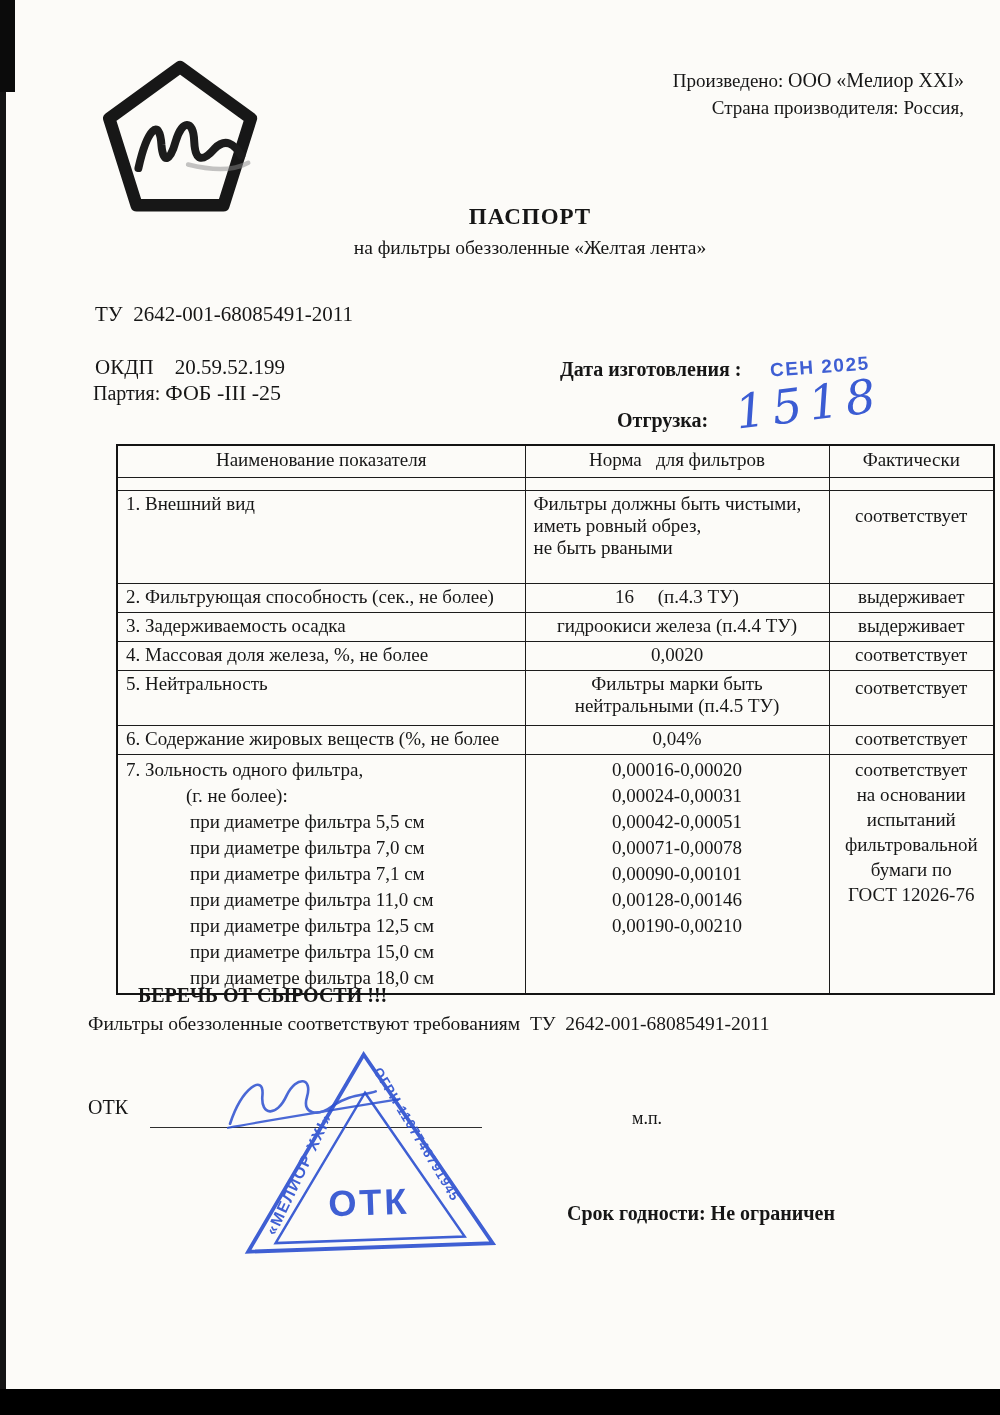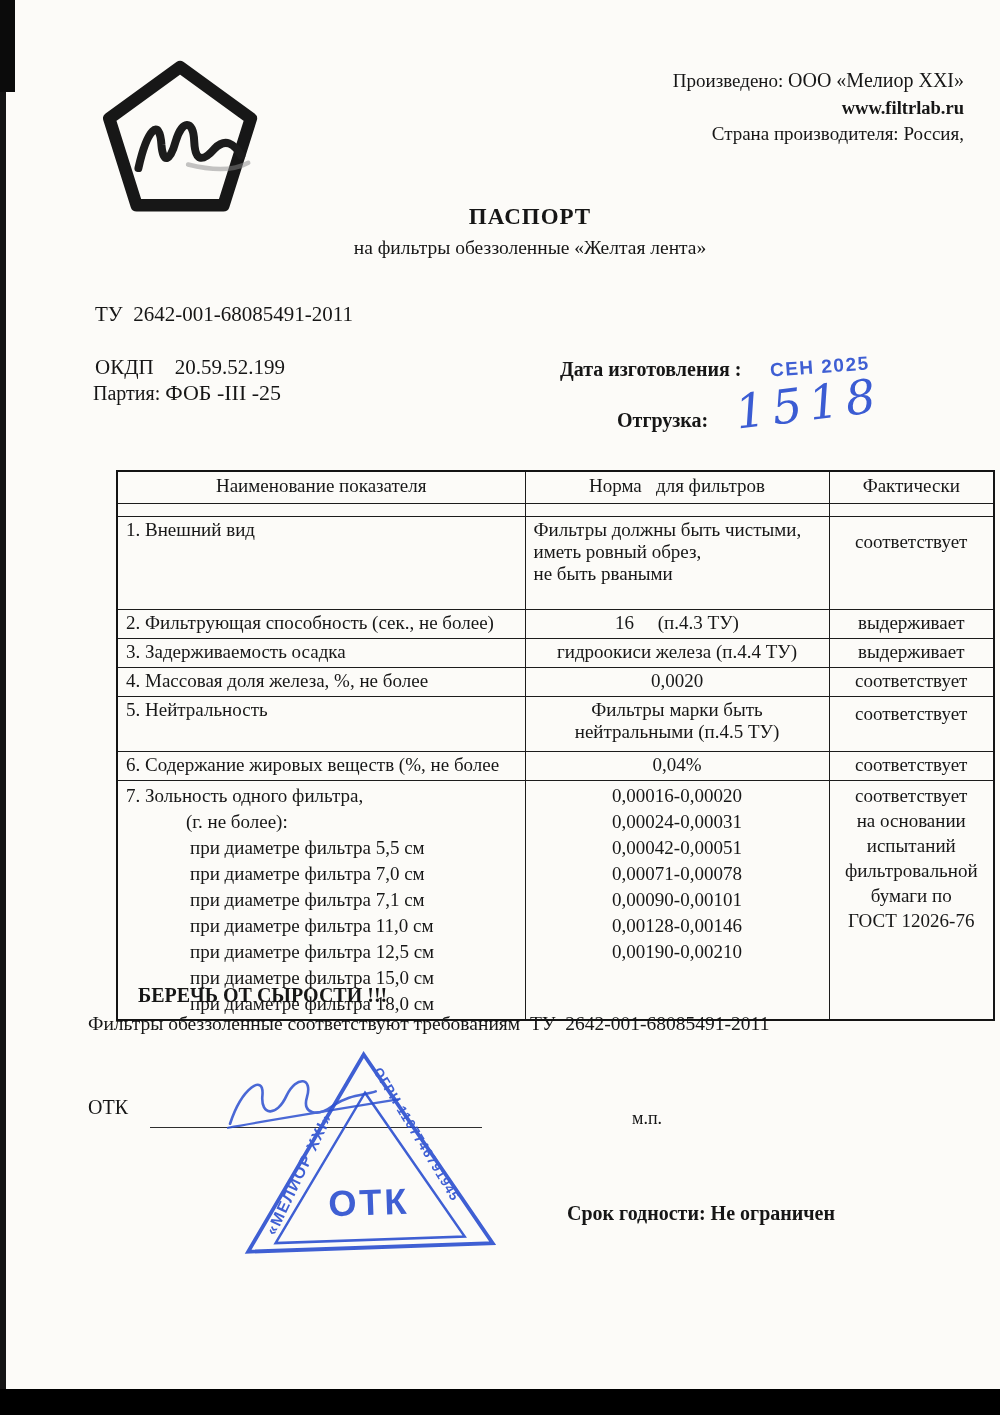--- a/index.html
+++ b/index.html
@@ -40,21 +40,21 @@
     font-family:"Liberation Sans", sans-serif;transform:rotate(-4deg);opacity:.9;
   }
   .ship-label{left:617px;top:409px;font-size:20px;font-weight:bold;}
   .ship-value{
     left:735px;top:376px;font-size:47px;font-style:italic;letter-spacing:7px;
     transform:rotate(-7deg);opacity:.92;font-family:"DejaVu Serif", serif;
   }
   .intro{left:150px;top:448px;font-size:19.5px;}
 
   
-  .tbl-wrap{left:80px;top:470px;padding-left:36px;}
+  .tbl-wrap{left:80px;top:444px;padding-left:36px;}
   table.spec{border-collapse:collapse;table-layout:fixed;width:877px;font-size:19px;color:#171717;}
   table.spec col.c1{width:408px;}
   table.spec col.c2{width:304px;}
   table.spec col.c3{width:165px;}
   table.spec td{border:1.6px solid #1c1c1c;padding:2px 8px;vertical-align:top;}
   table.spec{border:2.5px solid #141414;}
   tr.head td{text-align:center;height:26px;padding-top:3px;}
   tr.sp td{height:12px;padding:0;}
   tr.h-r1 td{height:76px;}
   tr.h-r2 td{height:24px;}
@@ -105,21 +105,20 @@
       <path d="M40,122 C50,78 64,64 66,96 C68,118 76,114 82,92 C89,68 102,66 103,92 C104,114 112,116 126,100 C138,88 148,94 156,108" fill="none" stroke="#1c1c1c" stroke-width="9" stroke-linecap="round"></path>
       <path d="M96,118 C120,124 146,126 164,116" stroke="#8a8a8a" stroke-width="5" opacity="0.5" fill="none" stroke-linecap="round"></path>
     </svg>
   </div>
 
   <div class="abs producer">
     <div>
       <span>Произведено:</span>
       <span class="name">ООО «Мелиор XXI»</span>
     </div>
-    <div class="site">www.filtrlab.ru</div>
     <div>Страна производителя: Россия,</div>
   </div>
 
   <div class="abs title-sub">на фильтры обеззоленные «Желтая лента»</div>
   <div class="abs title-main">ПАСПОРТ</div>
 
   <div class="abs tu pre">ТУ  2642-001-68085491-2011</div>
   <div class="abs okdp pre">ОКДП    20.59.52.199</div>
   <div class="abs party">
     <span>Партия:</span>

